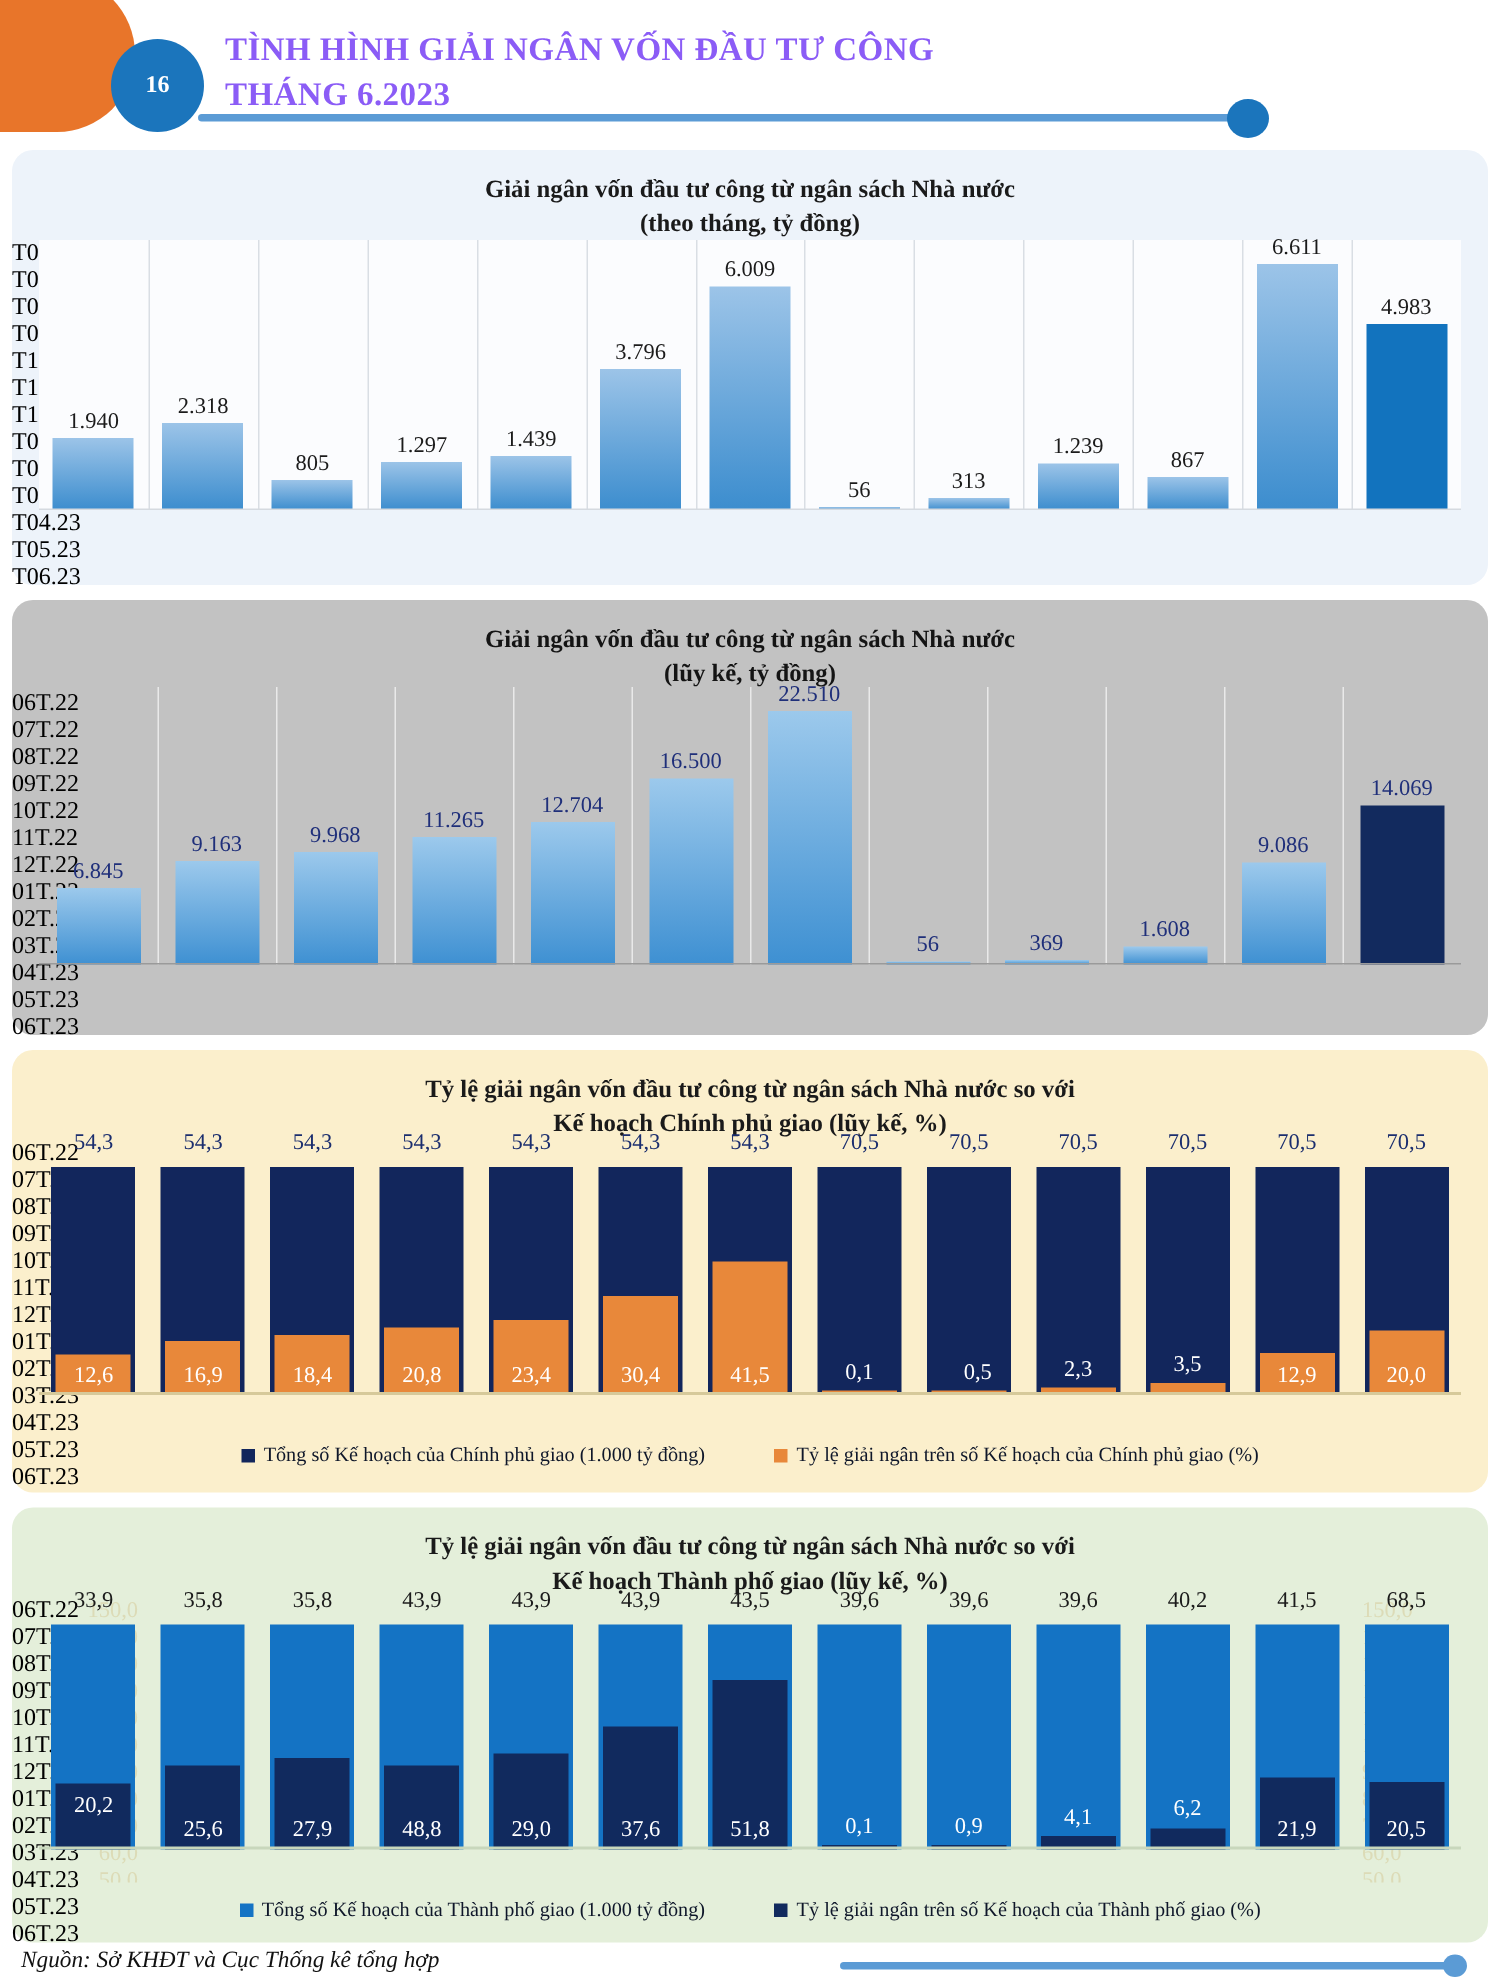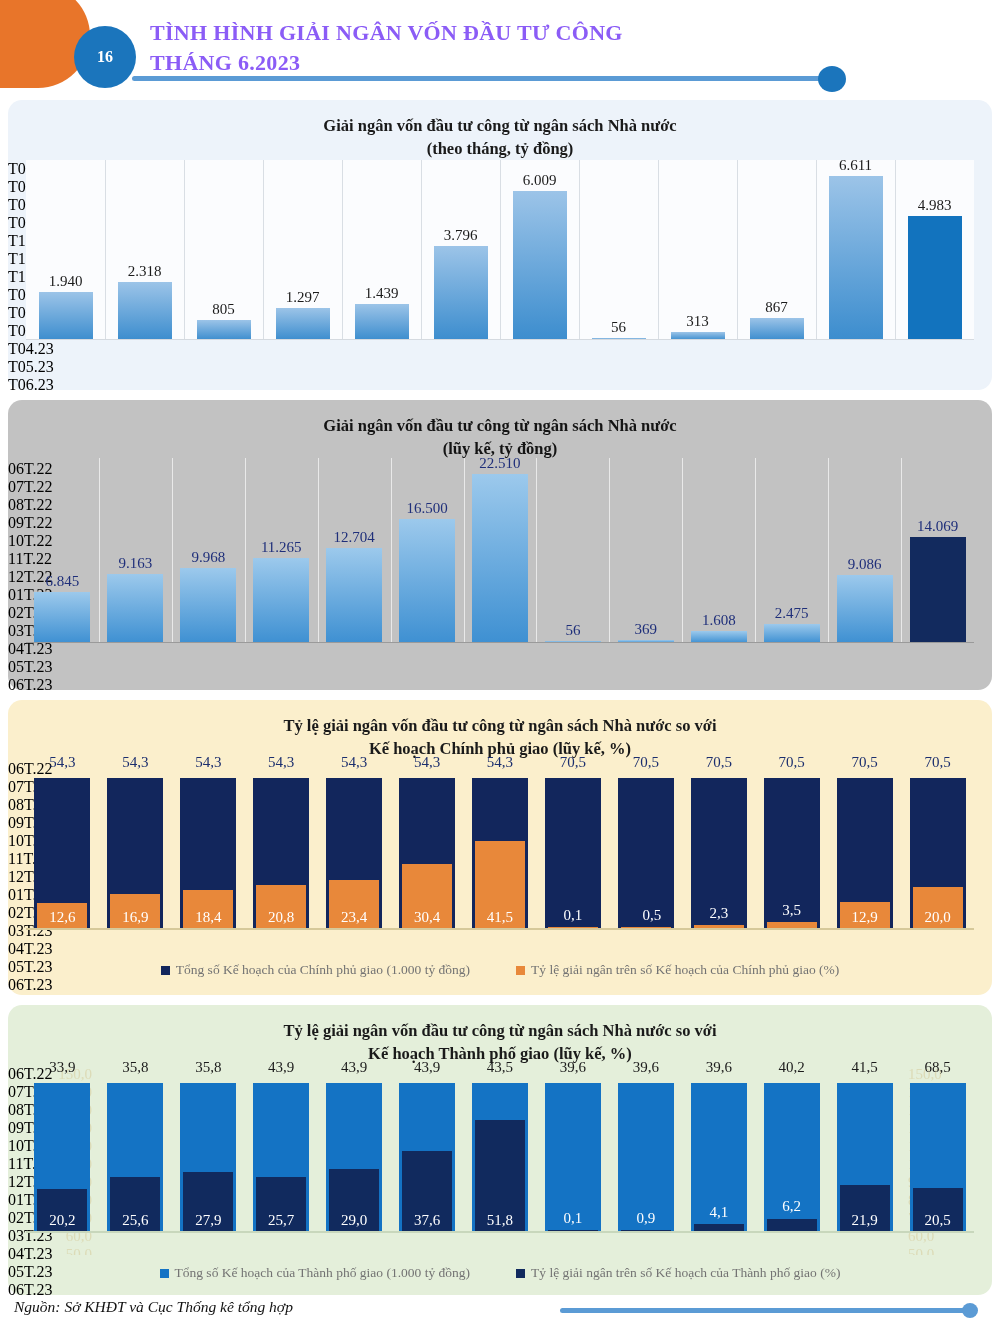--- a/index.html
+++ b/index.html
@@ -112,21 +112,21 @@
   #c4 { top:78px; height:150px; }
   #c4 .basebar { background:#1473C4; height:150px; }
   #c4 .topval { top:-24px; color:#1b1b1b; }
   #c4 .ovbar { background:#112A5E; }
   #c4 .axis { position:absolute; left:0; right:0; bottom:0; height:2px; background:#C8D7BC; }
 
   
   .legend {
     position:absolute; left:0; right:0;
     display:flex; justify-content:center; gap:46px;
-    font-size:13.5px; color:#737373;
+    font-size:13.5px; color:#0f172a;
   }
   .legend .item { display:flex; align-items:center; gap:6px; }
   .swatch { width:9px; height:9px; display:inline-block; }
   #legend3 { top:262px; }
   #legend4 { top:260px; }
 
   
   .watermark {
     position:absolute; top:60px; left:14px; width:70px; height:190px;
     color:rgba(210,195,140,.45); font-size:15px; line-height:18px;
@@ -208,20 +208,25 @@
           </div>
           <div class="col">
             <div class="gridline"></div>
             <div class="bar" style="height: 2px;"></div>
             <div class="val" style="bottom: 4px;">56</div>
           </div>
           <div class="col">
             <div class="gridline"></div>
             <div class="bar" style="height: 8px;"></div>
             <div class="val" style="bottom: 10px;">313</div>
+          </div>
+          <div class="col">
+            <div class="gridline"></div>
+            <div class="bar" style="height: 31px;"></div>
+            <div class="val" style="bottom: 33px;">1.239</div>
           </div>
           <div class="col">
             <div class="gridline"></div>
             <div class="bar" style="height: 22px;"></div>
             <div class="val" style="bottom: 24px;">867</div>
           </div>
           <div class="col">
             <div class="gridline"></div>
             <div class="bar" style="height: 164px;"></div>
             <div class="val" style="bottom: 166px;">6.611</div>
@@ -299,25 +304,20 @@
           </div>
           <div class="col">
             <div class="gridline"></div>
             <div class="bar" style="height: 3px;"></div>
             <div class="val" style="bottom: 5px;">369</div>
           </div>
           <div class="col">
             <div class="gridline"></div>
             <div class="bar" style="height: 12px;"></div>
             <div class="val" style="bottom: 14px;">1.608</div>
-          </div>
-          <div class="col">
-            <div class="gridline"></div>
-            <div class="bar" style="height: 19px;"></div>
-            <div class="val" style="bottom: 21px;">2.475</div>
           </div>
           <div class="col">
             <div class="gridline"></div>
             <div class="bar" style="height: 68px;"></div>
             <div class="val" style="bottom: 70px;">9.086</div>
           </div>
           <div class="col">
             <div class="gridline"></div>
             <div class="bar hl" style="height: 106px;"></div>
             <div class="val" style="bottom: 108px;">14.069</div>
@@ -476,42 +476,42 @@
     <div class="panel-title">
       <div>Tỷ lệ giải ngân vốn đầu tư công từ ngân sách Nhà nước so với</div>
       <div>Kế hoạch Thành phố giao (lũy kế, %)</div>
     </div>
     <div class="plot" id="c4">
       <div class="cols" id="c4cols">
           <div class="col">
             <div class="basebar" style="background: rgb(20, 115, 196);">
               <div class="topval">33,9</div>
               <div class="ovbar" style="height: 44px; background: rgb(17, 42, 94);"></div>
-              <div class="ovval" style="bottom: 4px; text-align: center;">20,2</div>
+              <div class="ovval" style="bottom: 20px; text-align: center;">20,2</div>
             </div>
           </div>
           <div class="col">
             <div class="basebar" style="background: rgb(20, 115, 196);">
               <div class="topval">35,8</div>
               <div class="ovbar" style="height: 56px; background: rgb(17, 42, 94);"></div>
               <div class="ovval" style="bottom: 4px; margin-top: 28px;">25,6</div>
             </div>
           </div>
           <div class="col">
             <div class="basebar" style="background: rgb(20, 115, 196);">
               <div class="topval">35,8</div>
               <div class="ovbar" style="height: 61px; background: rgb(17, 42, 94);"></div>
               <div class="ovval" style="bottom: 4px;">27,9</div>
             </div>
           </div>
           <div class="col">
             <div class="basebar" style="background: rgb(20, 115, 196);">
               <div class="topval">43,9</div>
               <div class="ovbar" style="height: 56px; background: rgb(17, 42, 94);"></div>
-              <div class="ovval" style="bottom: 4px;">25,7</div>
+              <div class="ovval" style="bottom: 4px;">48,8</div>
             </div>
           </div>
           <div class="col">
             <div class="basebar" style="background: rgb(20, 115, 196);">
               <div class="topval">43,9</div>
               <div class="ovbar" style="height: 64px; background: rgb(17, 42, 94);"></div>
               <div class="ovval" style="bottom: 4px;">29,0</div>
             </div>
           </div>
           <div class="col">

